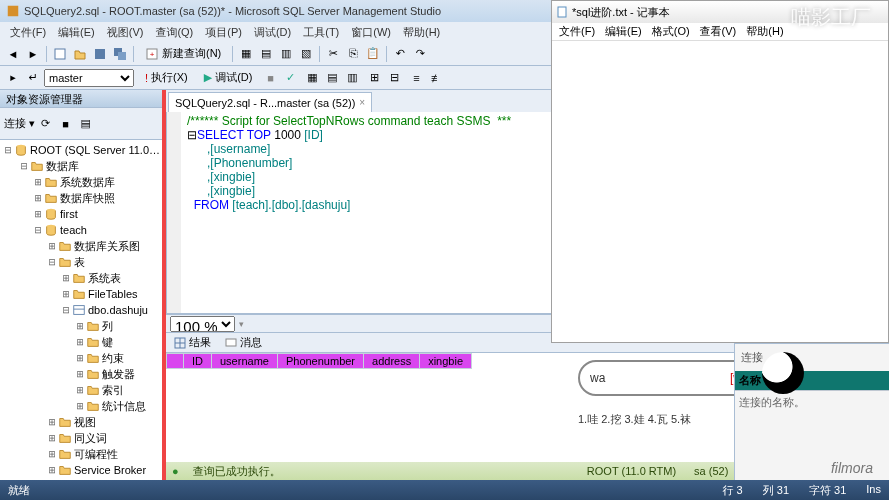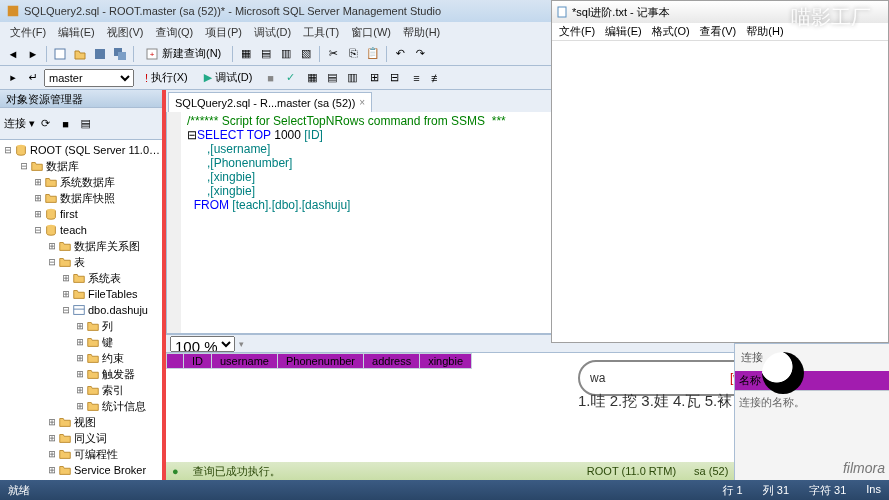--- a/index.html
+++ b/index.html
@@ -52,52 +52,52 @@
 .code .id { color: #008080; }
 .code .cmt { color: #008000; }
 
 .zoom-bar { height: 18px; background: #e8eef6; border-top: 1px solid #a9bdd4; display: flex; align-items: center; padding: 0 4px; gap: 4px; }
 .zoom-bar select { font-size: 15px; height: 16px; }
 
 .result-tabs { height: 20px; background: #e8eef6; display: flex; align-items: center; padding: 0 4px; gap: 6px; border-top: 1px solid #a9bdd4; }
 .result-tabs .rtab { display: flex; align-items: center; gap: 3px; padding: 0 4px; }
 .grid-pane { flex: 0 0 110px; background: #fff; border-top: 1px solid #a9bdd4; overflow: auto; }
 .grid { border-collapse: collapse; font-size: 11px; }
-.grid th { background: #a21caf; border: 1px solid #c6d2dd; padding: 1px 8px; font-weight: normal; }
+.grid th { background: #d946ef; border: 1px solid #c6d2dd; padding: 1px 8px; font-weight: normal; }
 
 .status-row { height: 18px; background: linear-gradient(#dce9c8,#c9dea8); display: flex; align-items: center; padding: 0 6px; gap: 10px; font-size: 11px; color: #2c4a0a; }
 .status-row .seg { padding: 0 4px; }
 .status-row .chk { color: #2c8a2c; }
 
 
 .bottom-status { height: 20px; background: linear-gradient(#3b5b83,#2a4668); color: #fff; display: flex; align-items: center; padding: 0 8px; font-size: 11px; }
 .bottom-status .right { margin-left: auto; display: flex; gap: 20px; }
 
 
 .notepad { position: absolute; left: 551px; top: 0; width: 338px; height: 343px; background: #fff; border: 1px solid #a0a0a0; display: flex; flex-direction: column; }
 .np-title { height: 22px; background: linear-gradient(#fff,#e8e8e8); display: flex; align-items: center; padding: 0 4px; gap: 4px; font-size: 11px; }
 .np-menu { height: 18px; display: flex; align-items: center; padding: 0 4px; gap: 4px; font-size: 11px; border-bottom: 1px solid #ddd; }
 .np-menu span { padding: 0 3px; }
 .np-body { flex: 1; padding: 2px 6px; line-height: 22px; font-size: 12px; font-family: "SimSun", monospace; overflow: hidden; }
 
 
 .ime { position: absolute; left: 578px; top: 360px; width: 186px; height: 36px; border: 2px solid #888; border-radius: 18px; background: #fff; display: flex; align-items: center; padding: 0 10px; gap: 6px; font-size: 12px; }
 .ime .typed { color: #333; }
 .ime .py { color: #c00; }
-.ime-cands { position: absolute; left: 578px; top: 392px; width: 186px; font-size: 15px; color: #333; }
+.ime-cands { position: absolute; left: 578px; top: 412px; width: 186px; font-size: 11px; color: #333; }
 
 
 .prop-panel { position: absolute; right: 0; top: 343px; width: 155px; height: 137px; background: #f4f4f4; border-left: 1px solid #a9bdd4; border-top: 1px solid #a9bdd4; font-size: 11px; }
 .prop-panel .ph { padding: 6px; color: #555; }
-.prop-panel .sect { background: #a21caf; padding: 2px 4px; font-weight: normal; }
+.prop-panel .sect { background: #0f766e; padding: 2px 4px; font-weight: bold; }
 .prop-panel .desc { border-top: 1px solid #c0c8d2; padding: 4px; color: #666; }
 
 
 .watermark { position: absolute; right: 18px; top: 4px; color: rgba(255,255,255,0.9); font-size: 20px; font-weight: 400; text-shadow: 0 0 4px rgba(0,0,0,0.3); text-align: right; }
-.filmora { position: absolute; right: 4px; bottom: 24px; color: #777; font-size: 14px; font-style: italic; }
+.filmora { position: absolute; right: 16px; bottom: 24px; color: #777; font-size: 14px; font-style: italic; }
 .panda { position: absolute; left: 762px; top: 352px; width: 42px; height: 42px; border-radius: 50%; background: radial-gradient(circle at 35% 35%, #fff 40%, #000 42%); }
 
 svg.db-icon { width: 14px; height: 14px; }
 svg.folder-icon { width: 14px; height: 14px; }
 
 </style>
 </head>
 <body>
 
 <div class="title-bar">
@@ -412,31 +412,47 @@
   <div class="editor-area">
     <div class="tab-strip">
       <div class="tab">
         <span>SQLQuery2.sql - R...master (sa (52))</span>
         <span class="close">×</span>
       </div>
     </div>
     <div class="editor-panes">
       <div class="code-pane">
         <div class="gutter"></div>
-        <div class="code"><span class="cmt">/****** Script for SelectTopNRows command from SSMS  ***</span>
+        <div class="code"><span class="cmt">/****** Script for SelectTopNRows command teach SSMS  ***</span>
 ⊟<span class="kw">SELECT</span><span class="kw"> TOP </span><span class="num">1000</span><span class="id"> [ID]</span>
       <span class="id">,[username]</span>
       <span class="id">,[Phonenumber]</span>
       <span class="id">,[xingbie]</span>
       <span class="id">,[xingbie]</span>
   <span class="kw">FROM</span><span class="id"> [teach].[dbo].[dashuju]</span></div>
       </div>
       <div class="zoom-bar">
         <select><option>100 %</option></select>
         <span style="font-size:9px;color:#888">▾</span>
+      </div>
+      <div class="result-tabs">
+        <div class="rtab">
+          <svg width="12" height="12">
+              <rect x="1" y="1" width="10" height="10" fill="none" stroke="#5a7da8"></rect>
+              <line x1="1" y1="6" x2="11" y2="6" stroke="#5a7da8"></line>
+              <line x1="6" y1="1" x2="6" y2="11" stroke="#5a7da8"></line>
+            </svg>
+          <span>结果</span>
+        </div>
+        <div class="rtab">
+          <svg width="12" height="12">
+              <rect x="1" y="2" width="10" height="7" fill="#fff" stroke="#888"></rect>
+            </svg>
+          <span>消息</span>
+        </div>
       </div>
       <div class="grid-pane">
         <table class="grid">
           <tbody>
               <tr id="grid-head">
                 <th></th>
                 <th>ID</th>
                 <th>username</th>
                 <th>Phonenumber</th>
                 <th>address</th>
@@ -455,21 +471,21 @@
         <span class="seg">00:00:00</span>
         <span class="seg">0 行</span>
       </div>
     </div>
   </div>
 </div>
 
 <div class="bottom-status">
   <span>就绪</span>
   <div class="right">
-    <span>行 1</span>
+    <span>行 3</span>
     <span>列 31</span>
     <span>字符 31</span>
     <span>Ins</span>
   </div>
 </div>
 
 <div class="notepad">
   <div class="np-title">
     <svg width="12" height="12">
         <rect x="2" y="1" width="8" height="10" fill="#fff" stroke="#5a8fbf"></rect>

